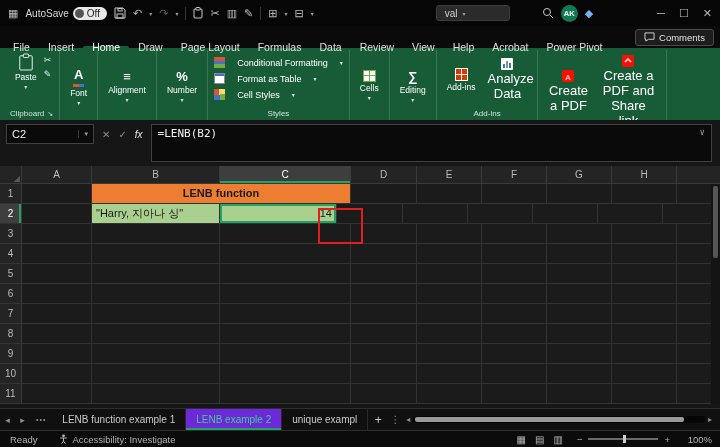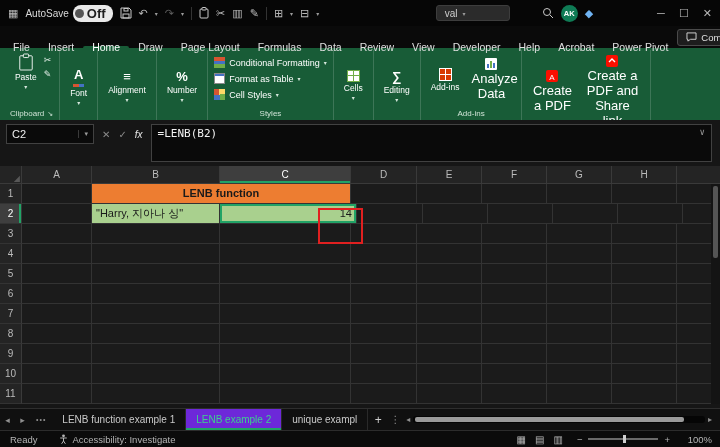--- a/index.html
+++ b/index.html
@@ -11,21 +11,21 @@
   .titlebar { height:26px; background:#060606; display:flex; align-items:center;
               gap:7px; padding:0 8px; color:#d9d9d9; font-size:10px; }
   .tb-icon { color:#b9b9b9; font-size:11px; line-height:1; cursor:default; }
   .tb-icon.dim { color:#5f5f5f; }
   .tb-caret { font-size:6px; color:#9a9a9a; }
   .tb-sep { width:1px; height:13px; background:#333; }
   .autosave { display:flex; align-items:center; gap:4px; }
   .as-pill { display:flex; align-items:center; gap:3px; background:#e9e9e9;
              border-radius:8px; padding:1px 7px 1px 2px; }
   .as-knob { width:9px; height:9px; border-radius:50%; background:#555; }
-  .as-off { color:#1d1d1d; font-size:13px; font-weight:bold; }
+  .as-off { color:#1d1d1d; font-size:10px; font-weight:normal; }
   .cmd-box { display:flex; align-items:center; gap:5px; background:#2b2b2b;
              border:1px solid #3d3d3d; border-radius:3px; padding:1px 8px;
              min-width:74px; height:16px; color:#cfcfcf; }
   .avatar { width:17px; height:17px; border-radius:50%; background:#0f7b55;
             color:#fff; font-size:7.5px; font-weight:bold; display:flex;
             align-items:center; justify-content:center; }
   .copilot { color:#6fb3f2; font-size:11px; }
   .win-btns { display:flex; gap:14px; margin-left:10px; }
 
   
@@ -53,21 +53,21 @@
   .mini-col { display:flex; flex-direction:column; gap:4px; font-size:9px;
               color:#e8f2ec; padding-top:3px; }
   .vbtn { display:flex; flex-direction:column; align-items:center; justify-content:center;
           gap:1px; font-size:8.5px; padding:2px 4px; height:100%; }
   .rgroup.collapsed { justify-content:center; }
   .vicon { height:17px; font-size:13px; font-weight:bold; display:flex; align-items:flex-end; }
   .caret { font-size:6px; color:#d6e8dd; }
   .font-bar { width:11px; height:3px; margin-top:1px;
               background:linear-gradient(90deg,#d65532 0 50%,#4472c4 50%); }
   .styles-rows { display:flex; flex-direction:column; justify-content:center; gap:2px; flex:1; }
-  .srow { display:flex; align-items:center; gap:4px; font-size:9px; height:14px; }
+  .srow { display:flex; align-items:center; gap:12px; font-size:9px; height:14px; }
   .sicon { width:11px; height:11px; flex-shrink:0; }
   .cf-icon { background:linear-gradient(180deg,#d65532 0 34%,#4472c4 34% 67%,#70ad47 67%); }
   .table-icon { background:#fff; box-shadow:inset 0 0 0 1px #8a8a8a;
                 background-image:linear-gradient(#4472c4,#4472c4);
                 background-size:100% 3px; background-repeat:no-repeat; }
   .cellstyles-icon { background:conic-gradient(#ffd966 0 25%,#70ad47 0 50%,#4472c4 0 75%,#d65532 0); }
   .cells-icon { width:13px; height:12px; background:#fff;
                 box-shadow:inset 0 0 0 1px #70ad47;
                 background-image:linear-gradient(#70ad47,#70ad47),linear-gradient(#70ad47,#70ad47);
                 background-size:1px 100%,100% 1px; background-position:50% 0,0 50%;
@@ -223,21 +223,20 @@
     <div id="menu-tabs">
         <div class="mtab">File</div>
         <div class="mtab">Insert</div>
         <div class="mtab active">Home</div>
         <div class="mtab">Draw</div>
         <div class="mtab">Page Layout</div>
         <div class="mtab">Formulas</div>
         <div class="mtab">Data</div>
         <div class="mtab">Review</div>
         <div class="mtab">View</div>
-        <div class="mtab">Developer</div>
         <div class="mtab">Help</div>
         <div class="mtab">Acrobat</div>
         <div class="mtab">Power Pivot</div>
       </div>
     <div class="menubar-right">
       <span class="comments-btn">
         <span>
           <svg width="11" height="10" viewBox="0 0 12 11">
               <path d="M1 1h10v7H5L2 10V8H1z" fill="none" stroke="#ddd"></path>
             </svg>
@@ -422,21 +421,21 @@
           <div class="cell" style="width: 65px;"></div>
           <div class="cell" style="width: 65px;"></div>
           <div class="cell" style="width: 65px;"></div>
           <div class="cell" style="width: 65px;"></div>
           <div class="cell" style="flex: 1 1 0%;"></div>
         </div>
         <div class="grow">
           <div class="rowh sel">2</div>
           <div class="cell" style="width: 70px;"></div>
           <div class="cell" style="width: 128px; background: rgb(169, 208, 142); color: rgb(26, 26, 26); text-align: left;">"Harry, 지아나 싱"</div>
-          <div class="cell active-cell" style="width: 137px; background: rgb(169, 208, 142); color: rgb(26, 26, 26); text-align: right;">14</div>
+          <div class="cell active-cell" style="width: 117px; background: rgb(169, 208, 142); color: rgb(26, 26, 26); text-align: right;">14</div>
           <div class="cell" style="width: 66px;"></div>
           <div class="cell" style="width: 65px;"></div>
           <div class="cell" style="width: 65px;"></div>
           <div class="cell" style="width: 65px;"></div>
           <div class="cell" style="width: 65px;"></div>
           <div class="cell" style="flex: 1 1 0%;"></div>
         </div>
         <div class="grow">
           <div class="rowh">3</div>
           <div class="cell" style="width: 70px;"></div>

